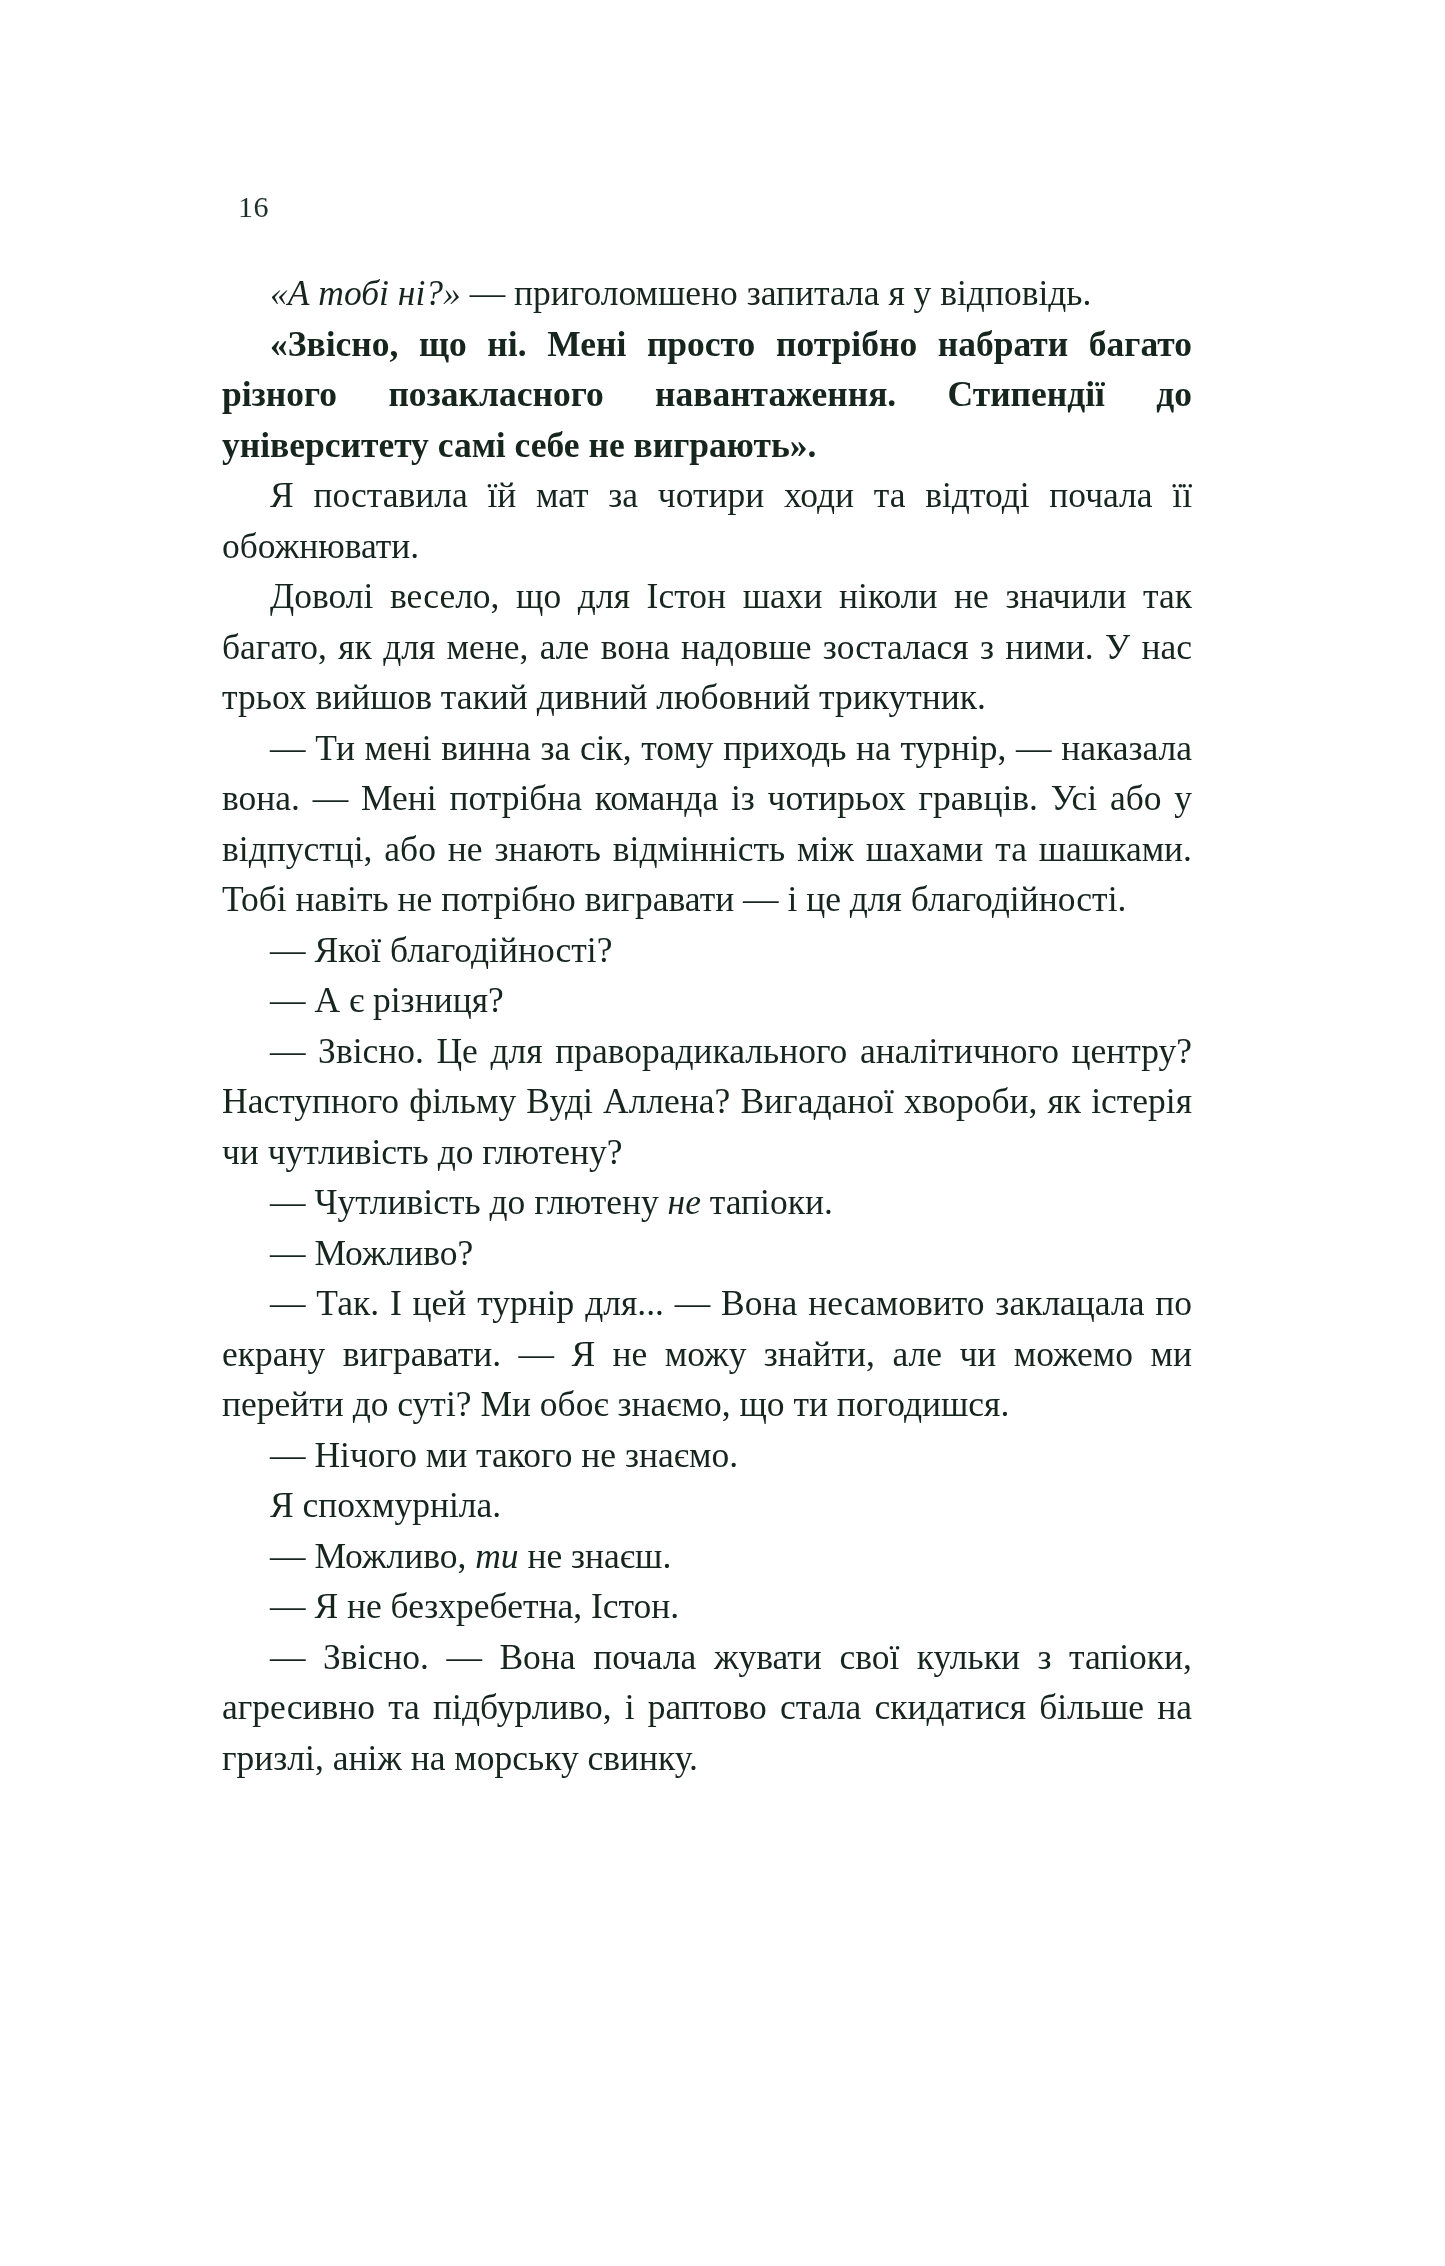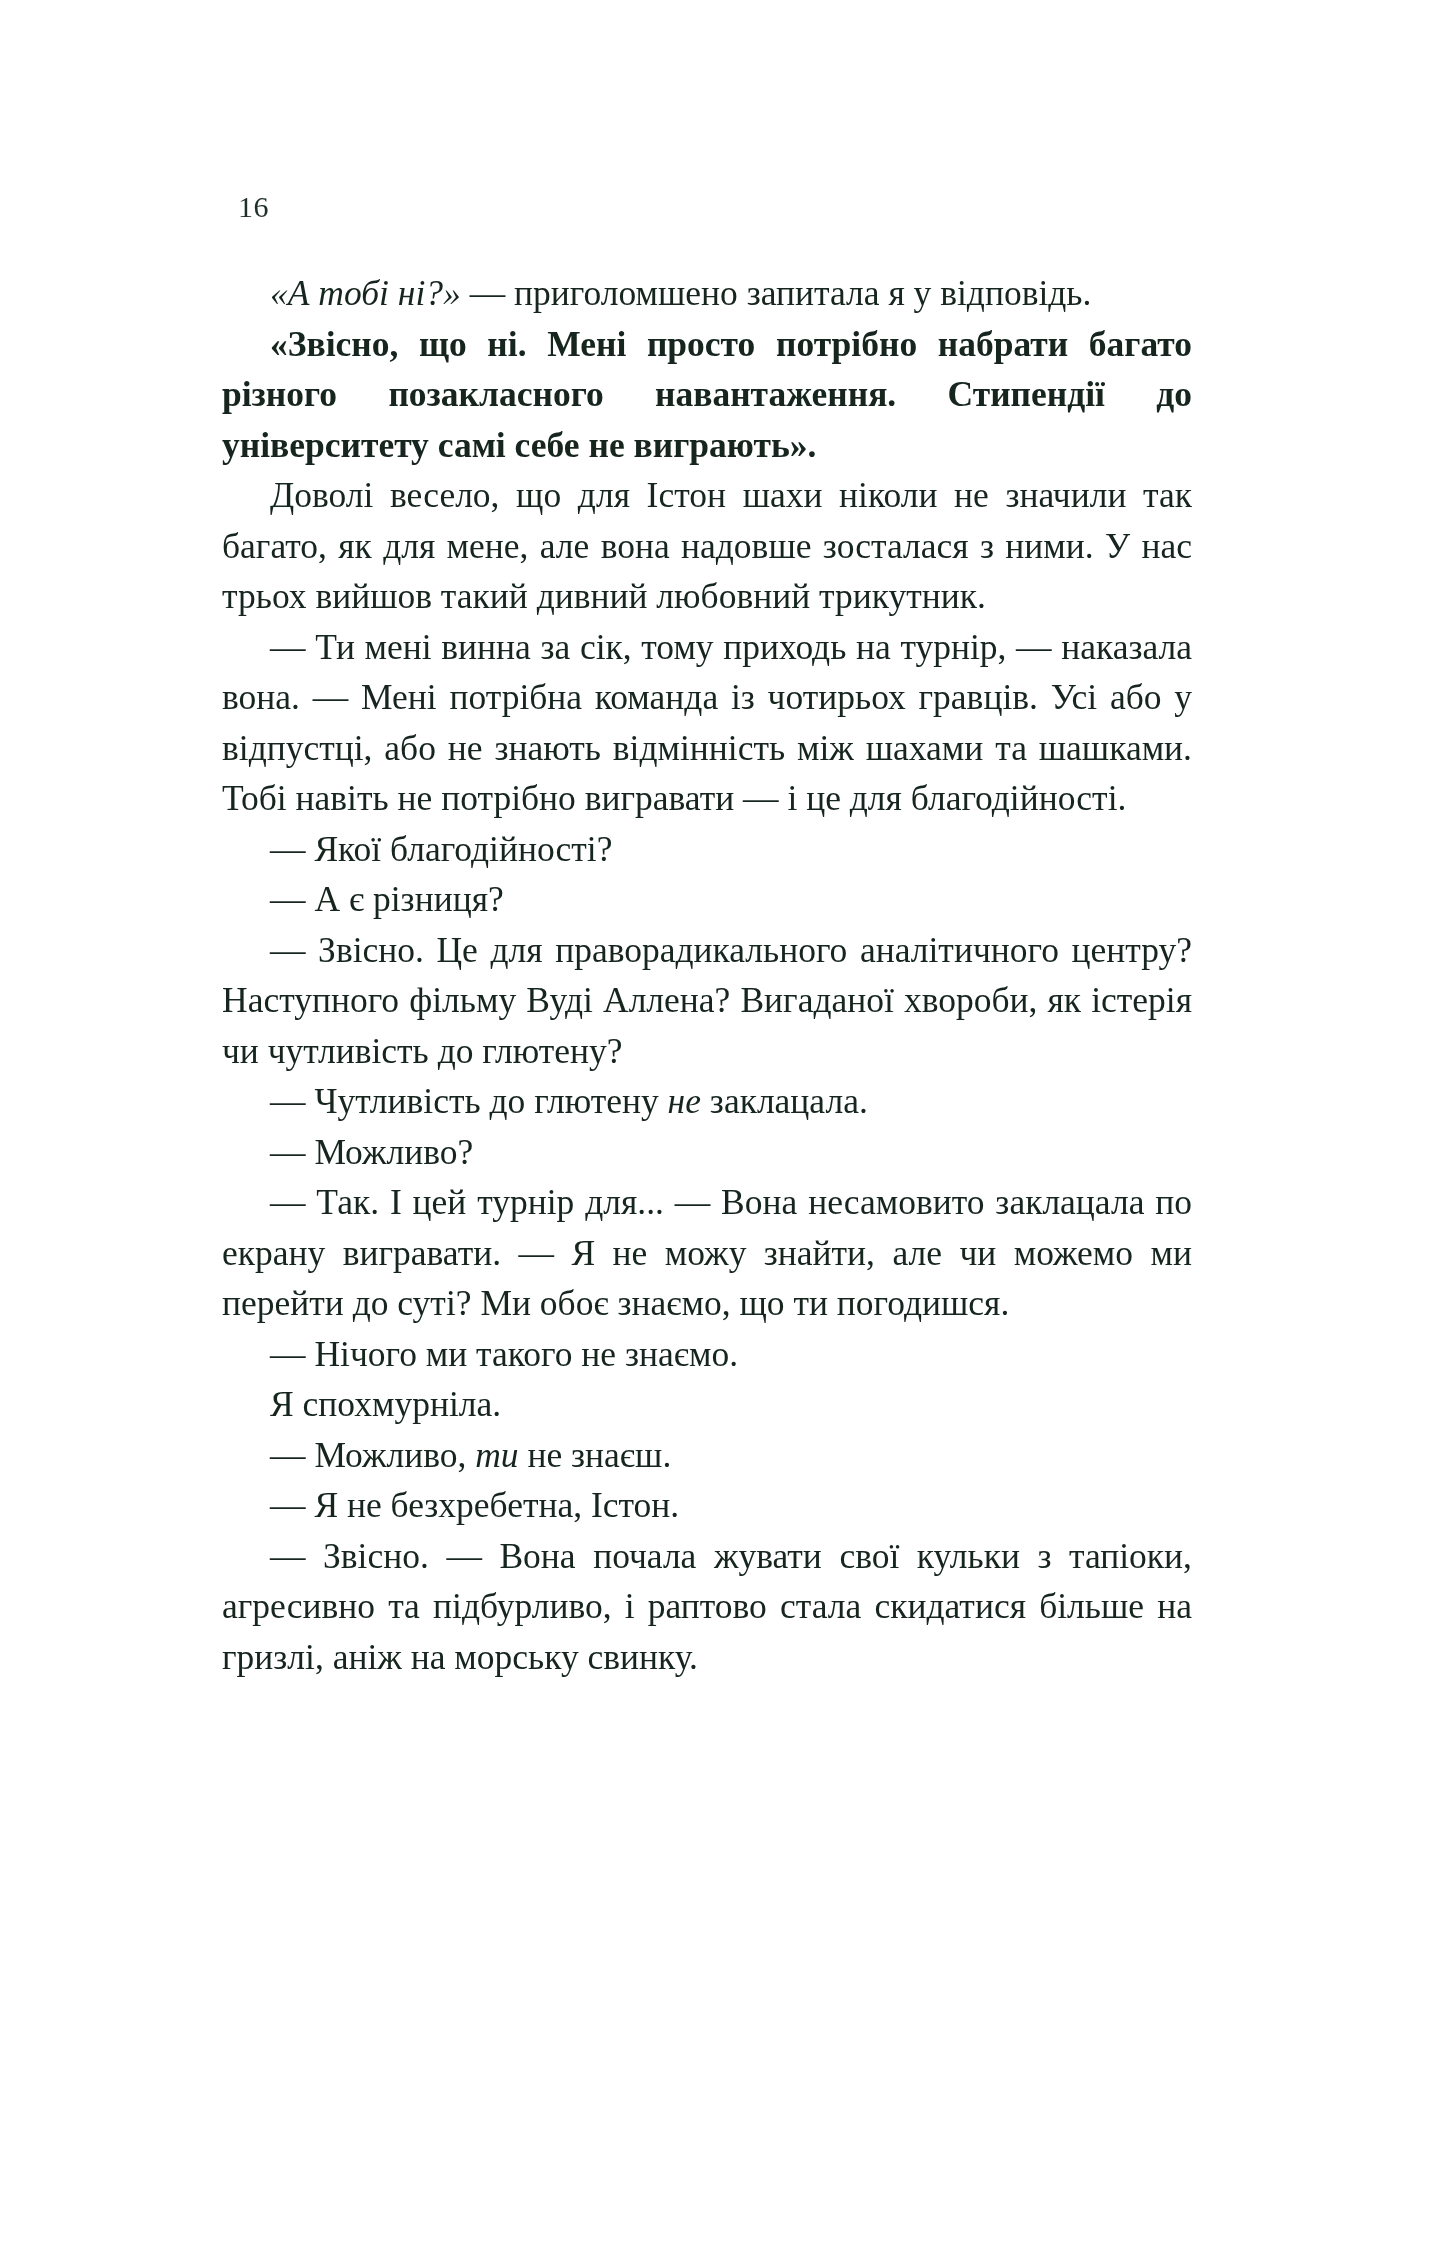--- a/index.html
+++ b/index.html
@@ -62,32 +62,33 @@
 <div class="page">
 
   <div class="page-number">16</div>
 
   <div class="text-block">
 
     <p class="para"><i>«А тобі ні?»</i><span> — приголомшено запитала я у відповідь.</span></p>
 
     <p class="para italic-block">«Звісно, що ні. Мені просто потрібно набрати багато різного позакласного навантаження. Стипендії до університету самі себе не виграють».</p>
 
+    <p class="para">Я поставила їй мат за чотири ходи та відтоді почала її обожнювати.</p>
 
     <p class="para">Доволі весело, що для Істон шахи ніколи не значили так багато, як для мене, але вона надовше зосталася з ними. У нас трьох вийшов такий дивний любовний трикутник.</p>
 
     <p class="para dash-para">— Ти мені винна за сік, тому приходь на турнір, — наказала вона. — Мені потрібна команда із чотирьох гравців. Усі або у відпустці, або не знають відмінність між шахами та шашками. Тобі навіть не потрібно вигравати — і це для благодійності.</p>
 
     <p class="para dash-para">— Якої благодійності?</p>
 
     <p class="para dash-para">— А є різниця?</p>
 
     <p class="para dash-para">— Звісно. Це для праворадикального аналітичного центру? Наступного фільму Вуді Аллена? Вигаданої хвороби, як істерія чи чутливість до глютену?</p>
 
-    <p class="para dash-para"><span>— Чутливість до глютену </span><i>не</i><span> заклацала.</span></p>
+    <p class="para dash-para"><span>— Чутливість до глютену </span><i>не</i><span> тапіоки.</span></p>
 
     <p class="para dash-para">— Можливо?</p>
 
     <p class="para dash-para">— Так. І цей турнір для... — Вона несамовито заклацала по екрану вигравати. — Я не можу знайти, але чи можемо ми перейти до суті? Ми обоє знаємо, що ти погодишся.</p>
 
     <p class="para dash-para">— Нічого ми такого не знаємо.</p>
 
     <p class="para">Я спохмурніла.</p>
 
     <p class="para dash-para"><span>— Можливо, </span><i>ти</i><span> не знаєш.</span></p>

